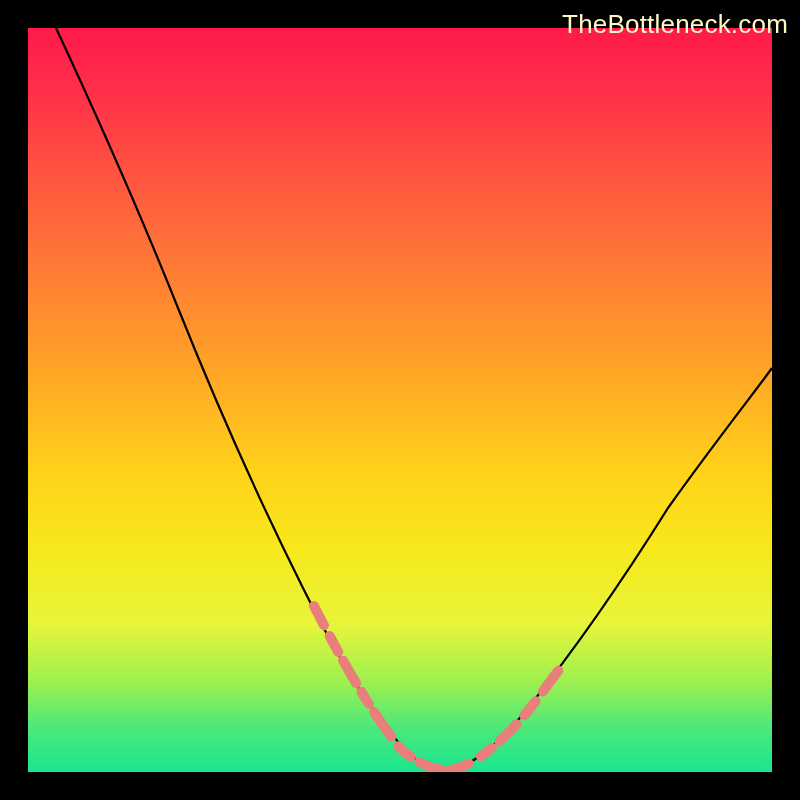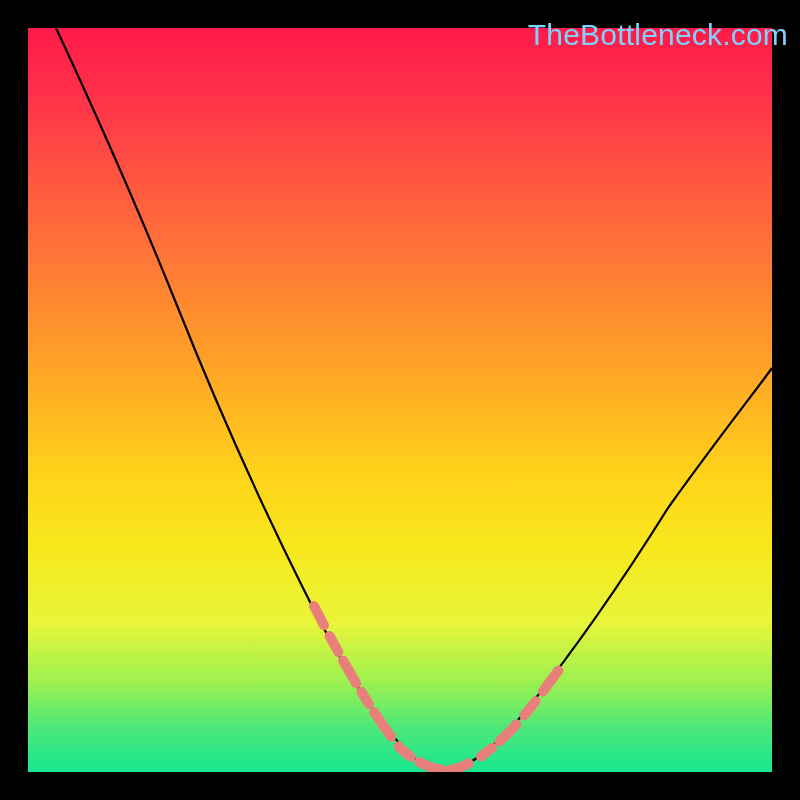--- a/index.html
+++ b/index.html
@@ -25,24 +25,24 @@
       #ffa526 46%,
       #ffd31a 60%,
       #f7e81c 70%,
       #e8f53a 80%,
       #9cf050 88%,
       #4de87a 94%,
       #18e690 100%);
   }
   .watermark {
     position: absolute;
-    top: 18px;
+    top: 9px;
     right: 12px;
-    color: #7dd3fc;
-    font-size: 30px;
+    color: #fef9c3;
+    font-size: 26px;
     font-weight: 500;
     letter-spacing: .2px;
     z-index: 5;
   }
   svg.curves {
     position: absolute;
     left: 0; top: 0;
     width: 100%;
     height: 100%;
   }

